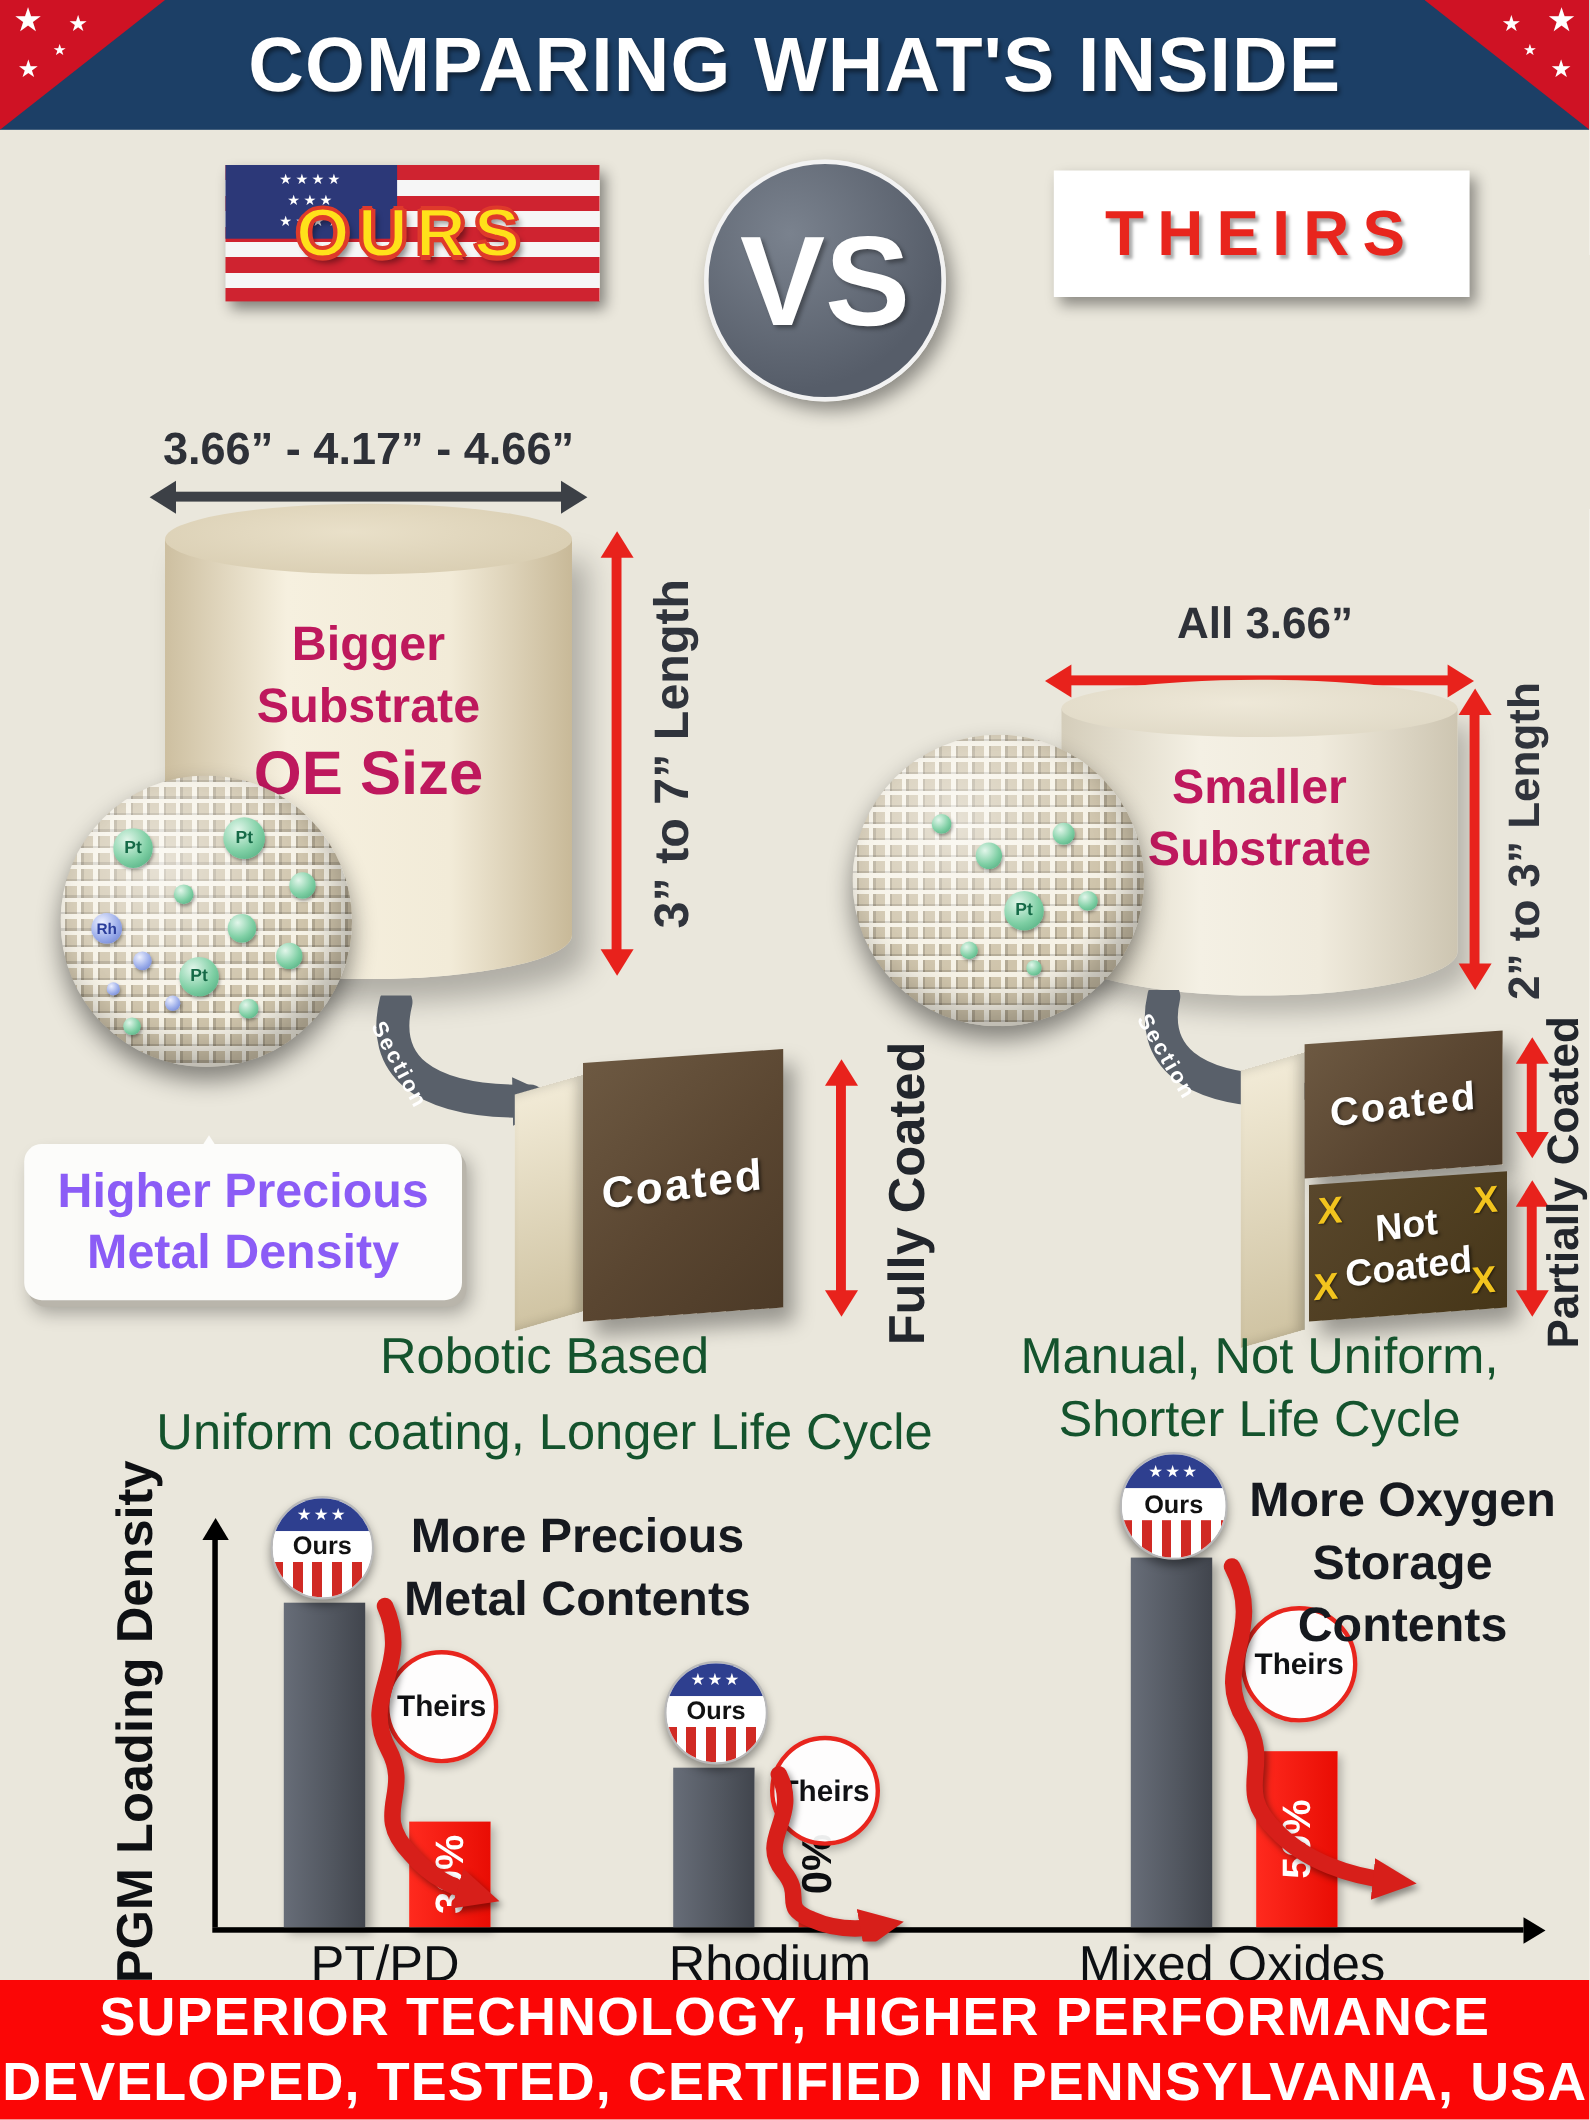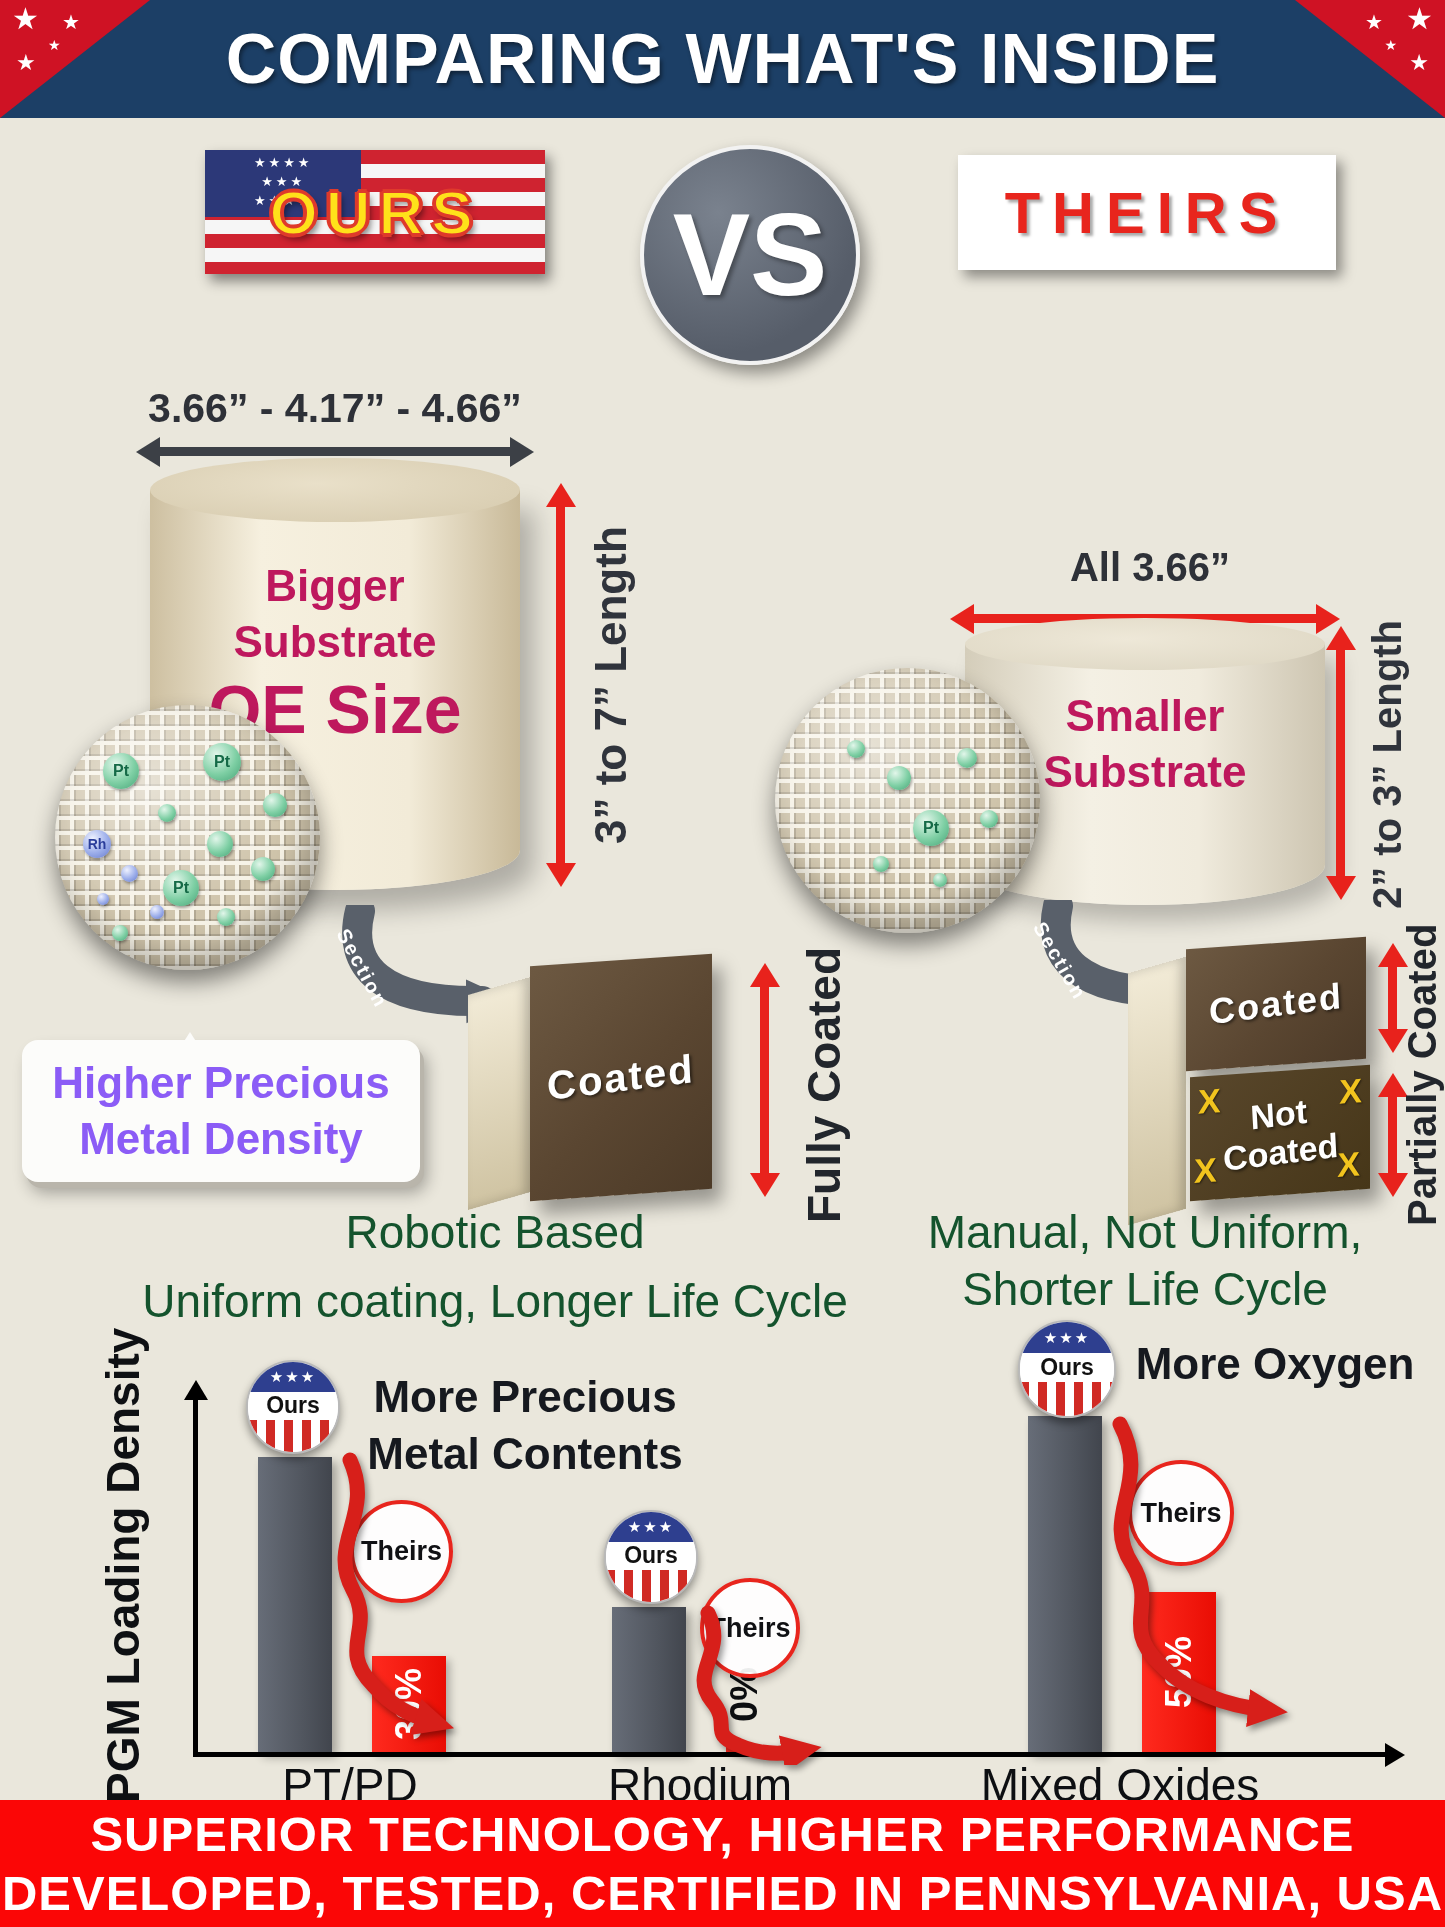--- a/index.html
+++ b/index.html
@@ -130,21 +130,21 @@
 
   <div class="abs" style="left:135px;top:385px;width:400px;text-align:center;font-size:41px;font-weight:700;color:#2e3138;">3.66” - 4.17” - 4.66”</div>
   <div class="h-arrow dark abs" style="left:158px;top:447px;width:354px;"></div>
 
   <div class="abs" style="left:150px;top:458px;width:370px;height:432px;">
     <div class="cyl-body" style="top:32px;background:linear-gradient(90deg,#cdbfa0,#f6f0df 30%,#f2ebd8 70%,#c8b998);box-shadow:14px 20px 26px rgba(0,0,0,.25);"></div>
     <div class="cyl-top" style="height:64px;background:radial-gradient(ellipse at 45% 40%,#e9e0c9,#d5c9ac);"></div>
     <div class="cyl-text" style="top:100px;">
       <div style="font-size:44px;font-weight:700;line-height:56px;">Bigger</div>
       <div style="font-size:44px;font-weight:700;line-height:56px;">Substrate</div>
-      <div style="font-size:68px;font-weight:800;text-align:center;">OE Size</div>
+      <div style="font-size:56px;font-weight:800;text-align:center;">OE Size</div>
     </div>
   </div>
   <div class="v-arrow red abs" style="left:556px;top:505px;height:360px;"></div>
   <div class="vtext abs" style="left:585px;top:495px;width:52px;height:380px;font-size:44px;color:#30343c;">3” to 7” Length</div>
 
   <div class="abs" style="left:1040px;top:545px;width:220px;text-align:center;font-size:40px;font-weight:700;color:#2e3138;">All 3.66”</div>
   <div class="h-arrow red abs" style="left:972px;top:614px;width:346px;"></div>
 
   <div class="abs" style="left:965px;top:618px;width:360px;height:287px;">
     <div class="cyl-body" style="top:26px;background:linear-gradient(90deg,#d4cdba,#f4f0e4 35%,#f0ebdd 65%,#cdc5b1);box-shadow:12px 16px 22px rgba(0,0,0,.22);"></div>
@@ -309,20 +309,21 @@
       </defs>
     <path d="M32,12 C64,72 12,102 44,152 C70,194 32,214 72,252 C98,280 140,294 178,298" fill="none" stroke="#d71f1a" stroke-width="15" stroke-linecap="round" marker-end="url(#zz3)"></path>
   </svg>
 
   <div class="annot abs" style="left:350px;top:1368px;width:350px;">
     <div>More Precious</div>
     <div>Metal Contents</div>
   </div>
   <div class="annot abs" style="left:1105px;top:1335px;width:340px;">
     <div>More Oxygen</div>
+    <div>Storage Contents</div>
   </div>
 
   <span class="cat abs" style="left:230px;top:1758px;width:240px;">PT/PD</span>
   <span class="cat abs" style="left:570px;top:1758px;width:260px;">Rhodium</span>
   <span class="cat abs" style="left:950px;top:1758px;width:340px;">Mixed Oxides</span>
 
   <div class="footer abs">
     <div>SUPERIOR TECHNOLOGY, HIGHER PERFORMANCE</div>
     <div>DEVELOPED, TESTED, CERTIFIED IN PENNSYLVANIA, USA</div>
   </div>

